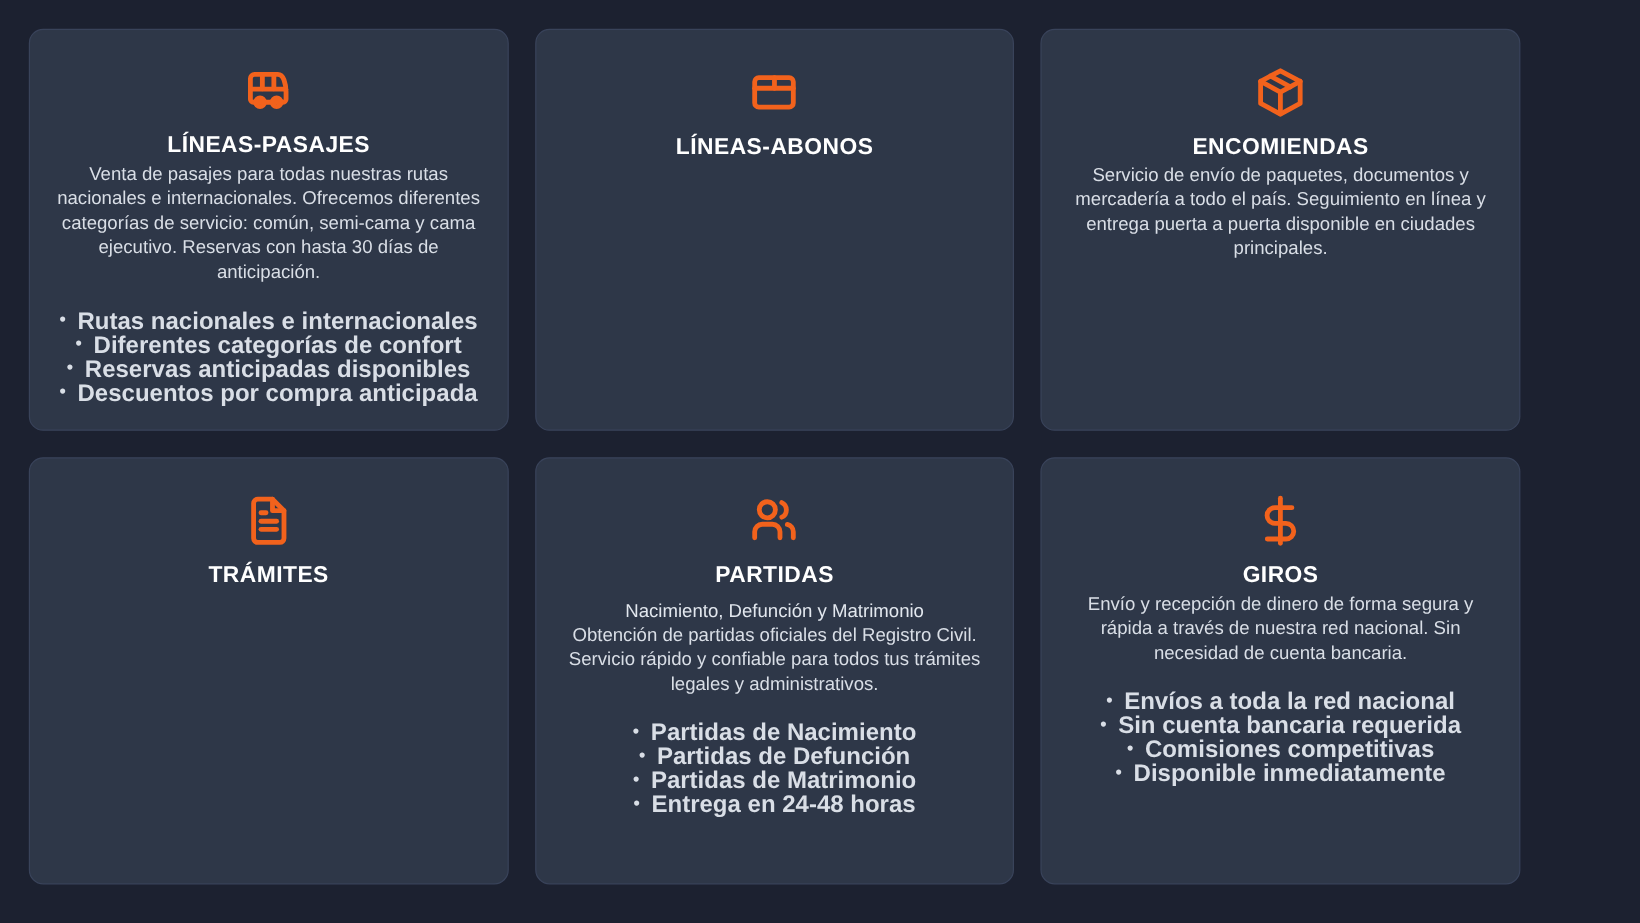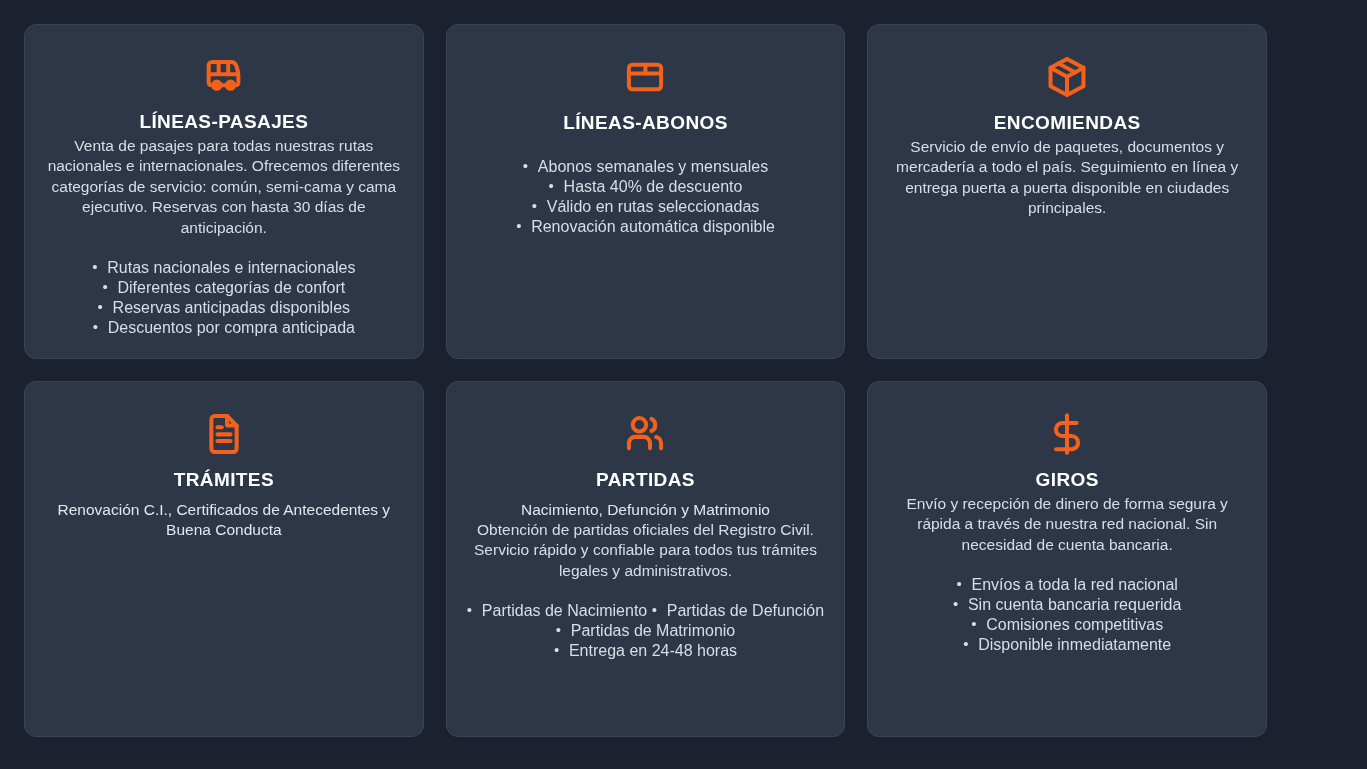--- a/index.html
+++ b/index.html
@@ -80,22 +80,23 @@
     color: #d9dee6;
     font-size: 15.5px;
     line-height: 20.5px;
     max-width: 382px;
   }
 
   .card-features {
     list-style: none;
     margin-top: 20px;
     color: #d9dee6;
-    font-size: 16px;
+    font-size: 20px;
     line-height: 20px;
+    font-weight: bold;
   }
 
   .card-features li {
     position: relative;
     padding-left: 15px;
     display: inline-block;
     margin-bottom: 0;
   }
 
   .card-features li::before {
@@ -139,26 +140,20 @@
 
   <div class="service-card">
     <div class="card-icon">
       <svg viewBox="0 0 24 24" aria-hidden="true">
         <rect x="3.6" y="5.6" width="16.8" height="12.8" rx="1.8"></rect>
         <path d="M3.6 10.2h16.8"></path>
         <path d="M12.2 5.6v4.6"></path>
       </svg>
     </div>
     <div class="card-title">LÍNEAS-ABONOS</div>
-    <ul class="card-features">
-      <li class="feature-row">Abonos semanales y mensuales</li>
-      <li class="feature-row">Hasta 40% de descuento</li>
-      <li class="feature-row">Válido en rutas seleccionadas</li>
-      <li class="feature-row">Renovación automática disponible</li>
-    </ul>
   </div>
 
   <div class="service-card">
     <div class="card-icon">
       <svg viewBox="0 0 24 24" aria-hidden="true">
         <path d="M12 2.6 20.6 7.2v9.6L12 21.4 3.4 16.8V7.2z"></path>
         <path d="M3.4 7.2 12 11.9l8.6-4.7"></path>
         <path d="M12 11.9v9.5"></path>
         <path d="M7.7 4.9l8.6 4.7"></path>
       </svg>
@@ -171,21 +166,20 @@
     <div class="card-icon">
       <svg viewBox="0 0 24 24" aria-hidden="true">
         <path d="M5.4 4.4a1.8 1.8 0 0 1 1.8-1.8h6.4l5 5v12a1.8 1.8 0 0 1-1.8 1.8H7.2a1.8 1.8 0 0 1-1.8-1.8z"></path>
         <path d="M13.6 2.6v5h5"></path>
         <path d="M8.6 8.5h2.2"></path>
         <path d="M8.6 12.2h6.8"></path>
         <path d="M8.6 15.7h6.8"></path>
       </svg>
     </div>
     <div class="card-title">TRÁMITES</div>
-    <div class="card-subtitle">Renovación C.I., Certificados de Antecedentes y Buena Conducta</div>
   </div>
 
   <div class="service-card">
     <div class="card-icon">
       <svg viewBox="0 0 24 24" aria-hidden="true">
         <circle cx="9.1" cy="7.2" r="3.5"></circle>
         <path d="M3.6 19.4v-2.6a3.3 3.3 0 0 1 3.3-3.3h4.4a3.3 3.3 0 0 1 3.3 3.3v2.6"></path>
         <path d="M15.4 4.1a3.5 3.5 0 0 1 0 6.3"></path>
         <path d="M20.4 19.4v-2.6a3.3 3.3 0 0 0-2.6-3.2"></path>
       </svg>

